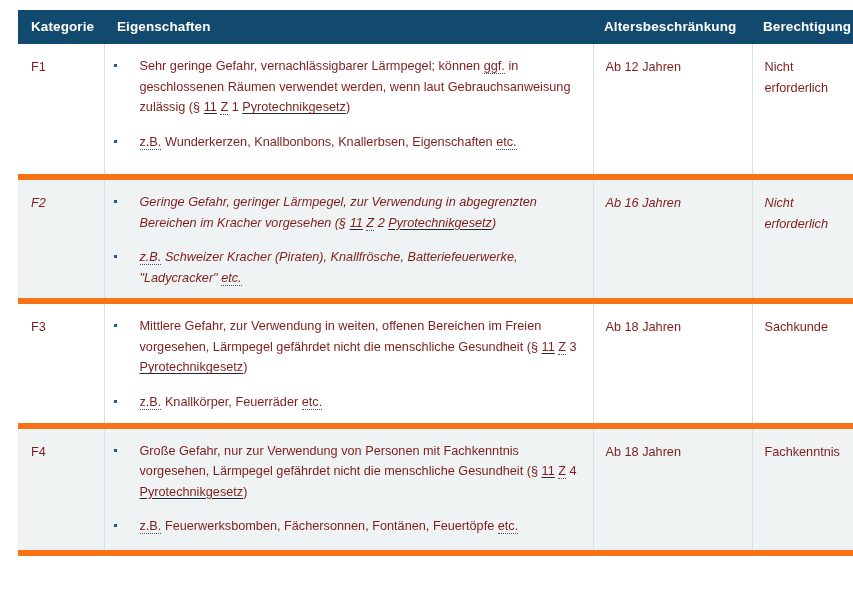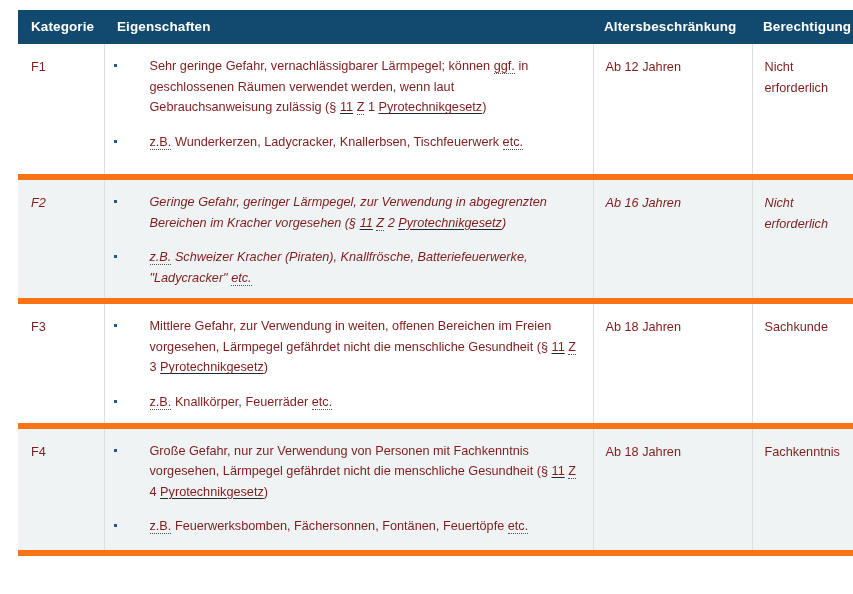--- a/index.html
+++ b/index.html
@@ -62,21 +62,21 @@
     padding: 13px 8px 26px 12px;
   }
 
   ul.props {
     list-style: none;
     margin: 0;
     padding: 0;
   }
   ul.props li {
     position: relative;
-    padding-left: 45px;
+    padding-left: 35px;
     margin: 0 0 14px 0;
   }
   ul.props li:last-child { margin-bottom: 0; }
   ul.props li .bullet {
     position: absolute;
     left: 9px; top: 8px;
     width: 3px; height: 3px;
     background: #1d5c92;
     display: block;
   }
@@ -102,21 +102,21 @@
         <th class="c-alter">Altersbeschränkung</th>
         <th class="c-ber">Berechtigung</th>
       </tr>
     </thead>
     <tbody id="table-body">
         <tr class="plain" style="height: 133px;">
           <td class="cell-kat">F1</td>
           <td class="cell-eig">
             <ul class="props">
               <li><span class="bullet"></span><span>Sehr geringe Gefahr, vernachlässigbarer Lärmpegel; können </span><span class="u-dotted">ggf.</span><span> in geschlossenen Räumen verwendet werden, wenn laut Gebrauchsanweisung zulässig (§ </span><span class="u-solid">11</span><span> </span><span class="u-dotted">Z</span><span> 1 </span><span class="u-solid">Pyrotechnikgesetz</span><span>)</span></li>
-              <li><span class="bullet"></span><span class="u-dotted">z.B.</span><span> Wunderkerzen, Ladycracker, Knallerbsen, Tischfeuerwerk </span><span class="u-dotted">etc.</span></li>
+              <li><span class="bullet"></span><span class="u-dotted">z.B.</span><span> Wunderkerzen, Knallbonbons, Knallerbsen, Eigenschaften </span><span class="u-dotted">etc.</span></li>
             </ul>
           </td>
           <td class="cell-alter">Ab 12 Jahren</td>
           <td class="cell-ber">Nicht erforderlich</td>
         </tr>
         <tr class="alt" style="height: 107px; font-style: italic;">
           <td class="cell-kat">F2</td>
           <td class="cell-eig">
             <ul class="props">
               <li><span class="bullet"></span><span>Geringe Gefahr, geringer Lärmpegel, zur Verwendung in abgegrenzten Bereichen im Kracher vorgesehen (§ </span><span class="u-solid">11</span><span> </span><span class="u-dotted">Z</span><span> 2 </span><span class="u-solid">Pyrotechnikgesetz</span><span>)</span></li>

